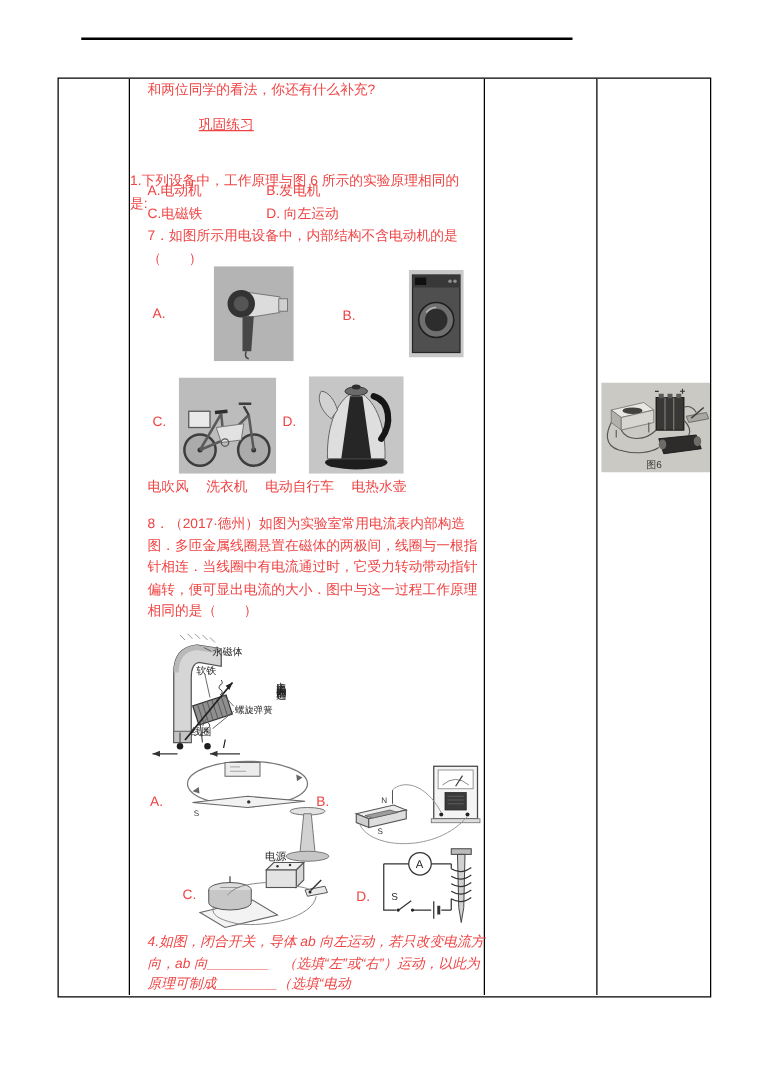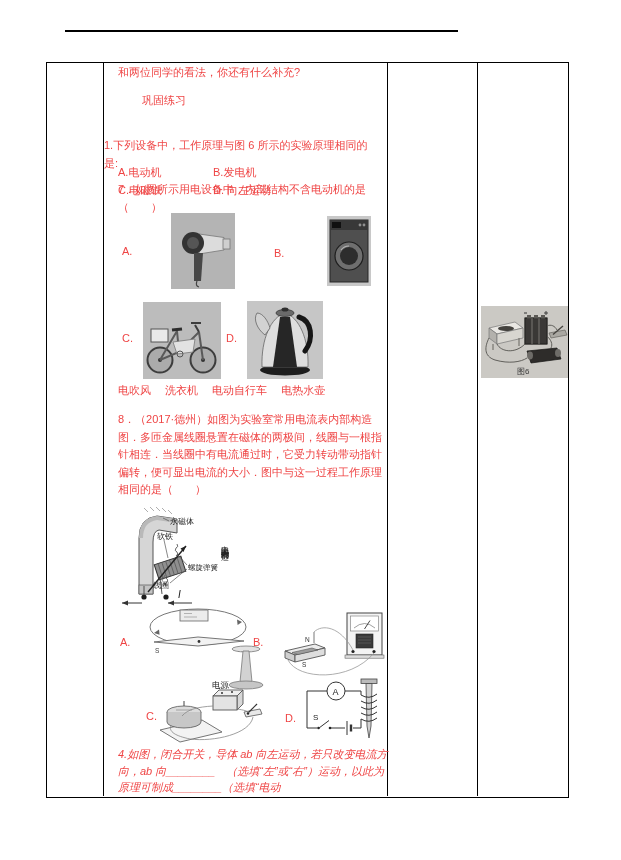--- a/index.html
+++ b/index.html
@@ -9,42 +9,42 @@
     font-family:"Liberation Sans","DejaVu Sans",sans-serif;
     color:#0a0a0a;
   }
   .abs { position:absolute; }
   .txt { font-size:11px; line-height:17.6px; color:#ef4444; }
   .rule { background:#000; }
   .tbl {
     border:1.5px solid #000;
   }
   .vline { width:1.5px; background:#000; }
-  .optcol { display:inline-block; width:95px;margin-top:19px; }
+  .optcol { display:inline-block; width:95px; }
   .vcap {
     writing-mode:vertical-rl; text-orientation:upright;
     font-size:8px; letter-spacing:1px; color:#222; line-height:10px;
   }
   svg { display:block; }
   svg text { font-family:"Liberation Sans","DejaVu Sans",sans-serif; }
 </style>
 </head>
 <body>
 
 <div class="abs rule" style="left:65px;top:30px;width:393px;height:2px;"></div>
 
 <div class="abs tbl" style="left:46px;top:62px;width:523px;height:736px;">
   <div class="abs vline" style="left:55.5px;top:0;height:733px;"></div>
   <div class="abs vline" style="left:339.5px;top:0;height:733px;"></div>
   <div class="abs vline" style="left:429.5px;top:0;height:733px;"></div>
 </div>
 
 <div class="abs txt" style="left:118px;top:64px;width:270px;">和两位同学的看法，你还有什么补充?</div>
 
-<div class="abs txt" style="left:142px;top:92px;">巩固练习</div>
+<div class="abs txt" style="left:159px;top:92px;text-decoration:underline;">巩固练习</div>
 
 <div class="abs txt" style="left:104px;top:109px;width:270px;margin-top:28px;">1.下列设备中，工作原理与图 6 所示的实验原理相同的是:</div>
 
 <div class="abs txt" style="left:118px;top:145px;width:270px;">
   <span class="optcol">A.电动机</span><span>B.发电机</span>
 </div>
 <div class="abs txt" style="left:118px;top:163px;width:270px;">
   <span class="optcol">C.电磁铁</span><span>D. 向左运动</span>
 </div>
 

